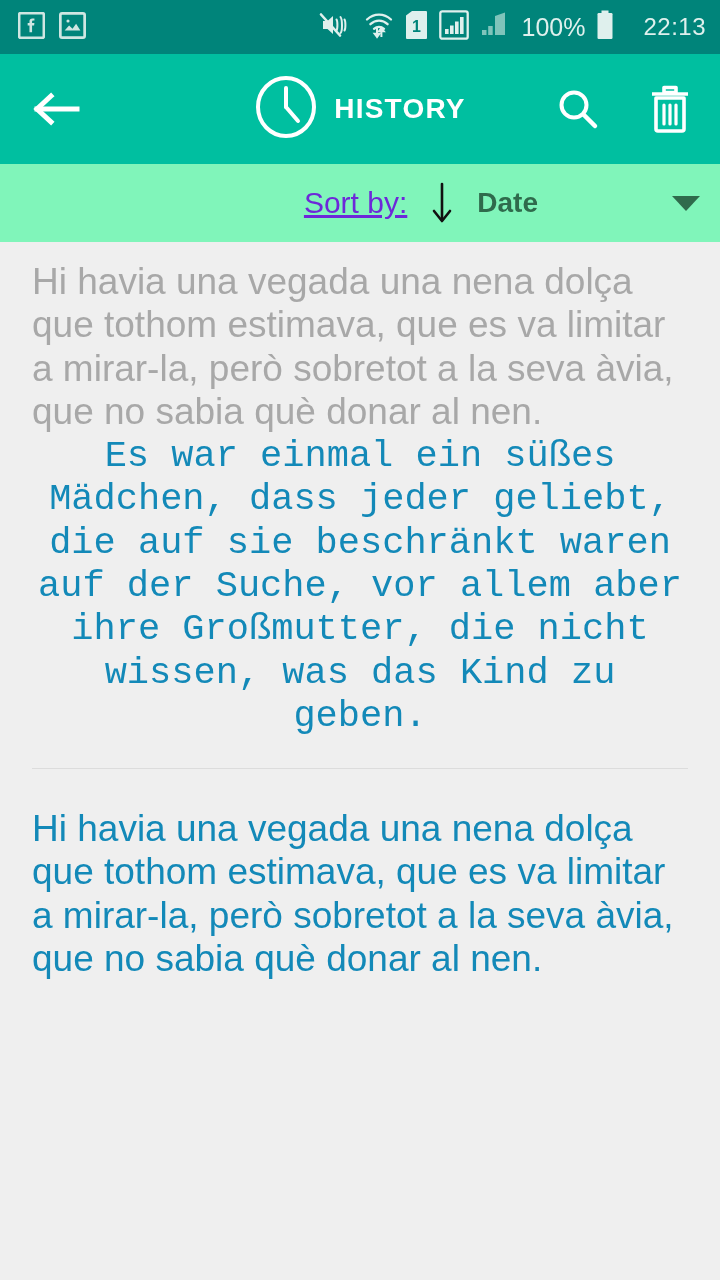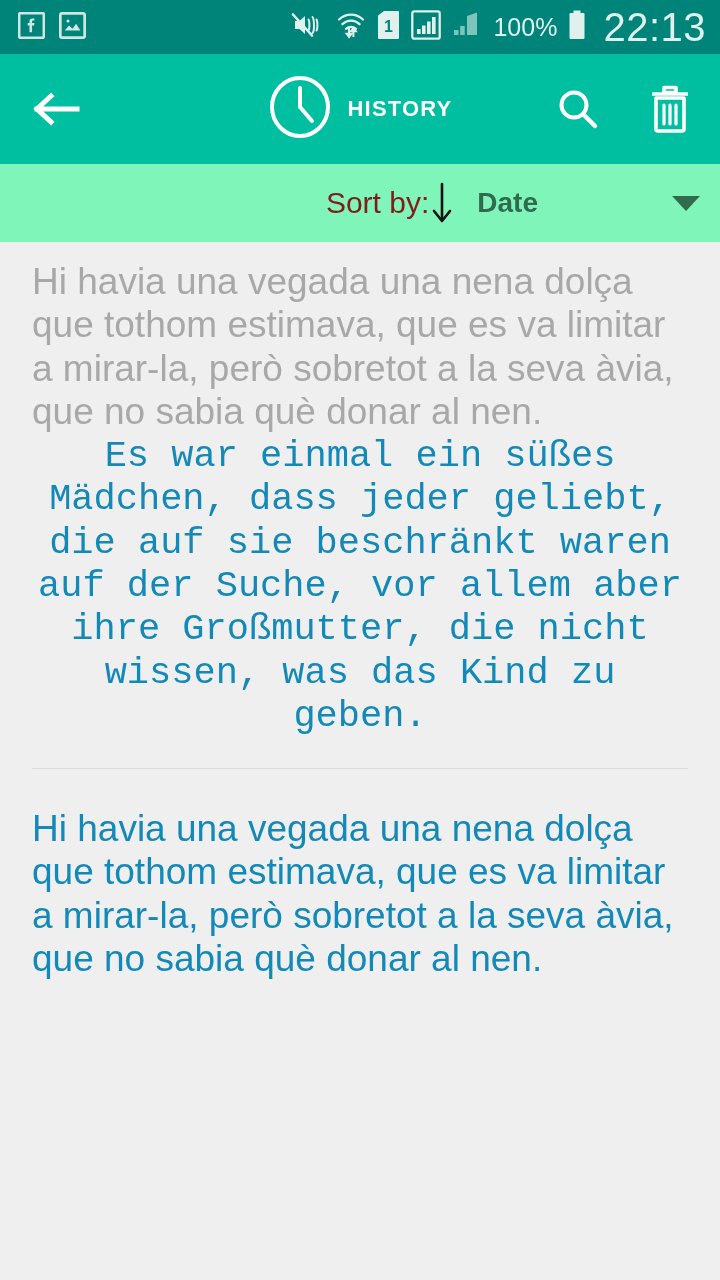--- a/index.html
+++ b/index.html
@@ -16,42 +16,42 @@
     height:54px; flex:0 0 54px;
     background:#00847a;
     display:flex; align-items:center;
     padding:0 14px 0 18px;
     color:#d9ece9;
   }
   .sb-left{ display:flex; align-items:center; gap:14px; }
   .sb-right{ margin-left:auto; display:flex; align-items:center; gap:11px; }
   .sb-ico{ display:block; }
   .sb-time{
-    font-size:40px; letter-spacing:0.5px; color:#dff0ed;
-    font-family:"Liberation Sans", sans-serif; margin-left:6px;
+    font-size:24px; letter-spacing:0.5px; color:#dff0ed;
+    font-family:"Liberation Sans", sans-serif; margin-left:18px;
   }
   .sb-pct{ font-size:25px; color:#dff0ed; letter-spacing:0px; }
 
   
   .appbar{
     height:110px; flex:0 0 110px;
     background:#00bfa0;
     display:flex; align-items:center;
     padding:0 22px 0 26px;
     position:relative;
   }
   .back-btn{ width:62px; height:62px; display:flex; align-items:center; justify-content:center; }
   .title-group{
     position:absolute; left:0; right:0; top:0; bottom:0;
     display:flex; align-items:center; justify-content:center; gap:16px;
     pointer-events:none;
   }
   .title-group > *{ pointer-events:auto; }
   .app-title{
-    color:#ffffff; font-size:22px; font-weight:bold;
+    color:#ffffff; font-size:28px; font-weight:bold;
     letter-spacing:1.2px;
     font-family:"Liberation Sans", sans-serif;
   }
   .ab-actions{ margin-left:auto; display:flex; align-items:center; gap:36px; z-index:2; }
   .ab-btn{ width:56px; height:56px; display:flex; align-items:center; justify-content:center; }
 
   
   .sortbar{
     height:78px; flex:0 0 78px;
     background:#80f5ba;
@@ -59,22 +59,23 @@
     padding:0 18px 0 14px;
   }
   .counter{
     font-size:30px; color:#3d7a5c; letter-spacing:0.2px;
     font-family:"Liberation Sans", sans-serif;
   }
   .sort-group{
     margin-left:auto; display:flex; align-items:center; gap:0px;
   }
   .sort-label{
-    font-size:30px; color:#7f1d1d; 
-    font-family:"Liberation Sans", sans-serif;
+    font-size:30px; color:#6d28d9; margin-right:22px;
+    font-family:"Liberation Sans", sans-serif;
+    text-decoration:underline;
   }
   .sort-arrow{ margin-right:22px; display:flex; align-items:center; }
   .sort-value{
     font-size:28px; font-weight:bold; color:#2f6b4c;
     font-family:"Liberation Sans", sans-serif;
   }
   .sort-caret{ margin-left:132px; display:flex; align-items:center; }
 
   
   .list{

